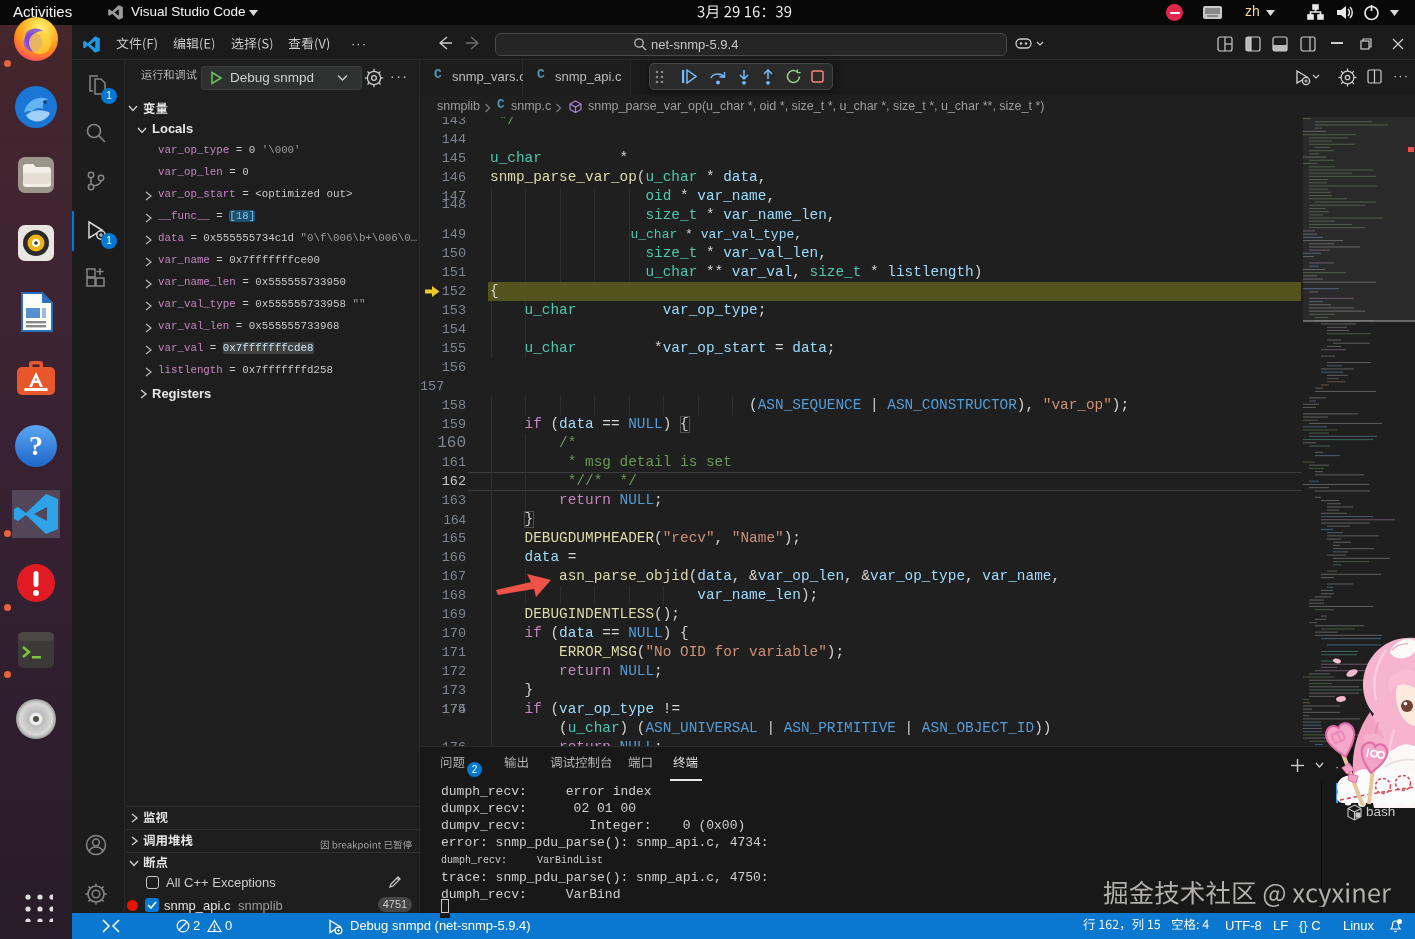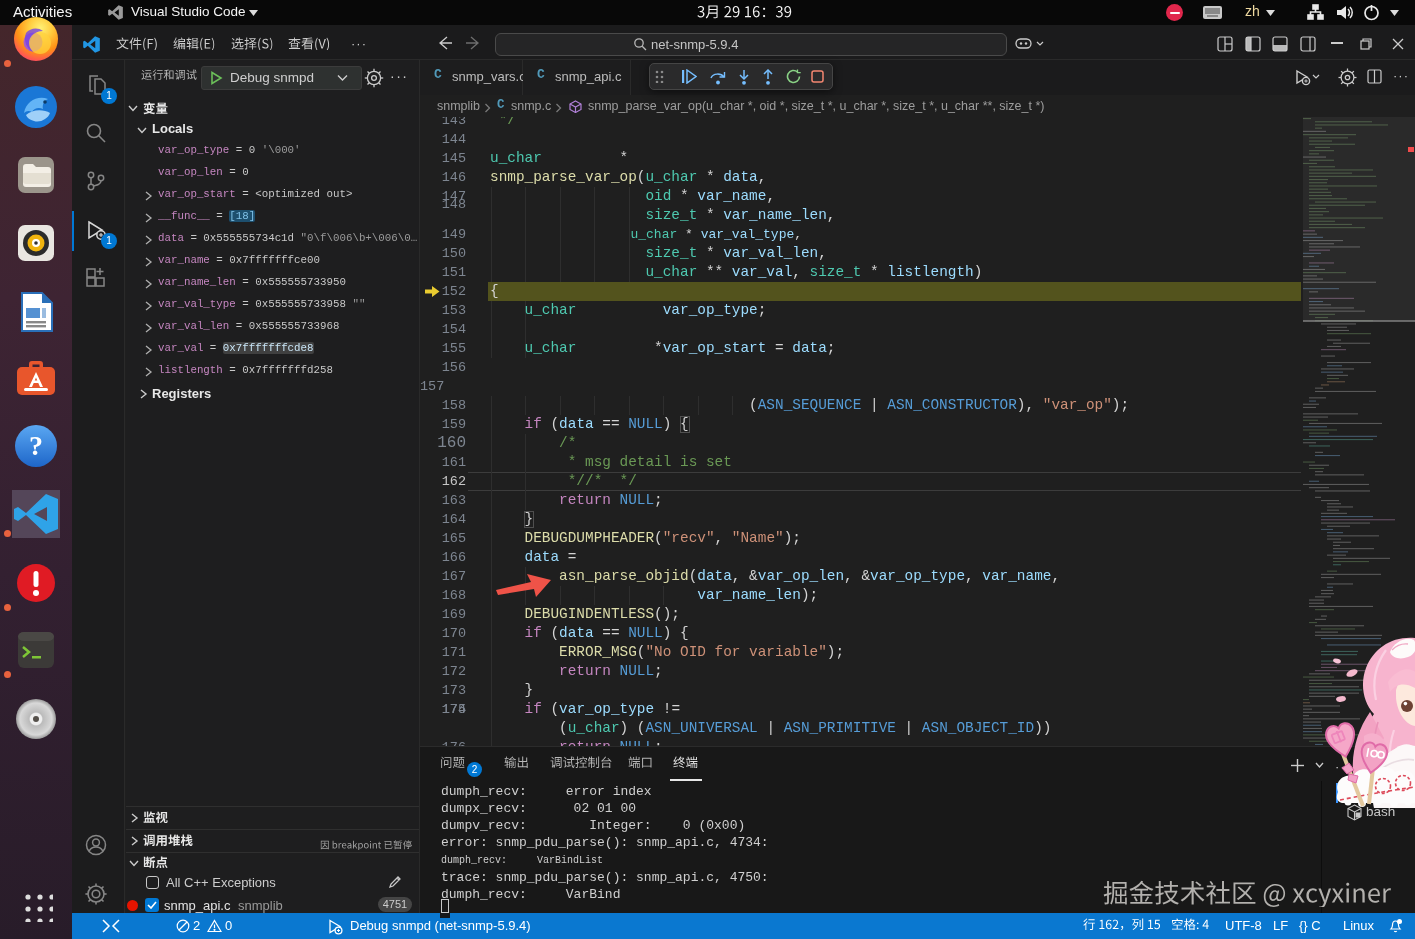--- a/index.html
+++ b/index.html
@@ -535,21 +535,21 @@
 <div class="abs" style="left:0;top:297.5px;width:46px;height:19px;line-height:19px;text-align:right;color:#7d8590;font-family:'Liberation Mono',monospace;font-size:13.5px">159</div>
 <div class="abs" style="left:70px;top:297.5px;height:19px;line-height:19px;font-family:'Liberation Mono',monospace;font-size:14.4px;color:#d4d4d4;white-space:pre">    <span class="k-kw">if</span> (<span class="k-v">data</span> == <span class="k-b">NULL</span>) {</div>
 <div class="abs" style="left:0;top:316.5px;width:46px;height:19px;line-height:19px;text-align:right;color:#7d8590;font-family:'Liberation Mono',monospace;font-size:16px">160</div>
 <div class="abs" style="left:70px;top:316.5px;height:19px;line-height:19px;font-family:'Liberation Mono',monospace;font-size:14.4px;color:#d4d4d4;white-space:pre">        <span class="k-c">/*</span></div>
 <div class="abs" style="left:0;top:335.5px;width:46px;height:19px;line-height:19px;text-align:right;color:#7d8590;font-family:'Liberation Mono',monospace;font-size:13.5px">161</div>
 <div class="abs" style="left:70px;top:335.5px;height:19px;line-height:19px;font-family:'Liberation Mono',monospace;font-size:14.4px;color:#d4d4d4;white-space:pre">        <span class="k-c"> * msg detail is set</span></div>
 <div class="abs" style="left:0;top:354.5px;width:46px;height:19px;line-height:19px;text-align:right;color:#c6c6c6;font-family:'Liberation Mono',monospace;font-size:13.5px">162</div>
 <div class="abs" style="left:70px;top:354.5px;height:19px;line-height:19px;font-family:'Liberation Mono',monospace;font-size:14.4px;color:#d4d4d4;white-space:pre">        <span class="k-c"> *//*  */</span></div>
 <div class="abs" style="left:0;top:373.5px;width:46px;height:19px;line-height:19px;text-align:right;color:#7d8590;font-family:'Liberation Mono',monospace;font-size:13.5px">163</div>
 <div class="abs" style="left:70px;top:373.5px;height:19px;line-height:19px;font-family:'Liberation Mono',monospace;font-size:14.4px;color:#d4d4d4;white-space:pre">        <span class="k-kw">return</span> <span class="k-b">NULL</span>;</div>
-<div class="abs" style="left:0;top:392.5px;width:46px;height:19px;line-height:19px;text-align:right;color:#7d8590;font-family:Liberation Mono, monospace;font-size:13.5px">164</div>
+<div class="abs" style="left:0;top:392.5px;width:46px;height:19px;line-height:19px;text-align:right;color:#7d8590;font-family:Liberation Sans, sans-serif;font-size:13.5px">164</div>
 <div class="abs" style="left:70px;top:392.5px;height:19px;line-height:19px;font-family:'Liberation Mono',monospace;font-size:14.4px;color:#d4d4d4;white-space:pre">    }</div>
 <div class="abs" style="left:0;top:411.5px;width:46px;height:19px;line-height:19px;text-align:right;color:#7d8590;font-family:'Liberation Mono',monospace;font-size:13.5px">165</div>
 <div class="abs" style="left:70px;top:411.5px;height:19px;line-height:19px;font-family:'Liberation Mono',monospace;font-size:14.4px;color:#d4d4d4;white-space:pre">    <span class="k-fn">DEBUGDUMPHEADER</span>(<span class="k-s">"recv"</span>, <span class="k-s">"Name"</span>);</div>
 <div class="abs" style="left:0;top:430.5px;width:46px;height:19px;line-height:19px;text-align:right;color:#7d8590;font-family:'Liberation Mono',monospace;font-size:13.5px">166</div>
 <div class="abs" style="left:70px;top:430.5px;height:19px;line-height:19px;font-family:'Liberation Mono',monospace;font-size:14.4px;color:#d4d4d4;white-space:pre">    <span class="k-v">data</span> =</div>
 <div class="abs" style="left:0;top:449.5px;width:46px;height:19px;line-height:19px;text-align:right;color:#7d8590;font-family:'Liberation Mono',monospace;font-size:13.5px">167</div>
 <div class="abs" style="left:70px;top:449.5px;height:19px;line-height:19px;font-family:'Liberation Mono',monospace;font-size:14.4px;color:#d4d4d4;white-space:pre">        <span class="k-fn">asn_parse_objid</span>(<span class="k-v">data</span>, &amp;<span class="k-v">var_op_len</span>, &amp;<span class="k-v">var_op_type</span>, <span class="k-v">var_name</span>,</div>
 <div class="abs" style="left:0;top:468.5px;width:46px;height:19px;line-height:19px;text-align:right;color:#7d8590;font-family:'Liberation Mono',monospace;font-size:13.5px">168</div>
 <div class="abs" style="left:70px;top:468.5px;height:19px;line-height:19px;font-family:'Liberation Mono',monospace;font-size:14.4px;color:#d4d4d4;white-space:pre">                        <span class="k-v">var_name_len</span>);</div>
 <div class="abs" style="left:0;top:487.5px;width:46px;height:19px;line-height:19px;text-align:right;color:#7d8590;font-family:'Liberation Mono',monospace;font-size:13.5px">169</div>

